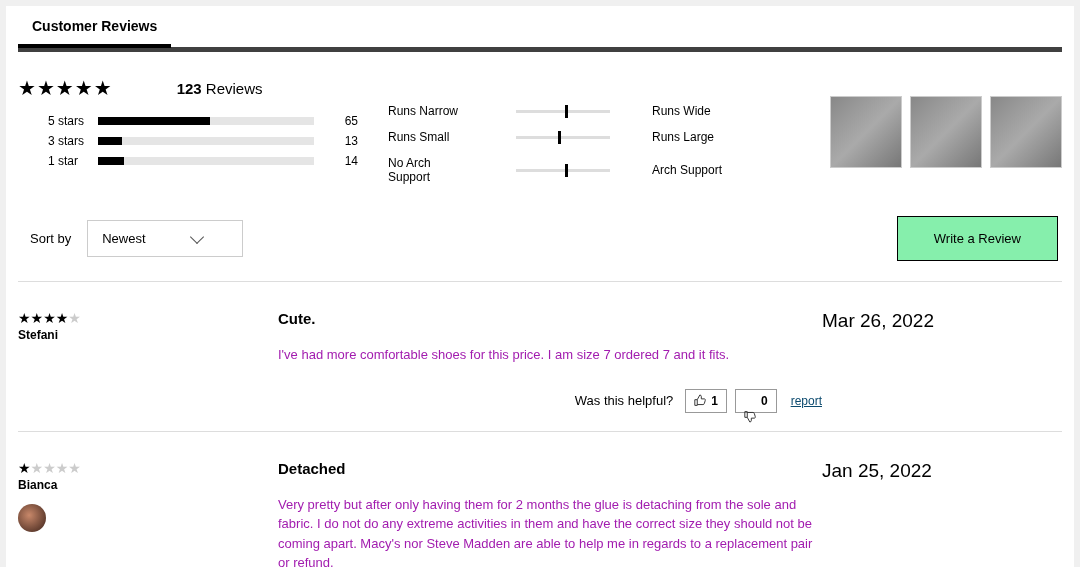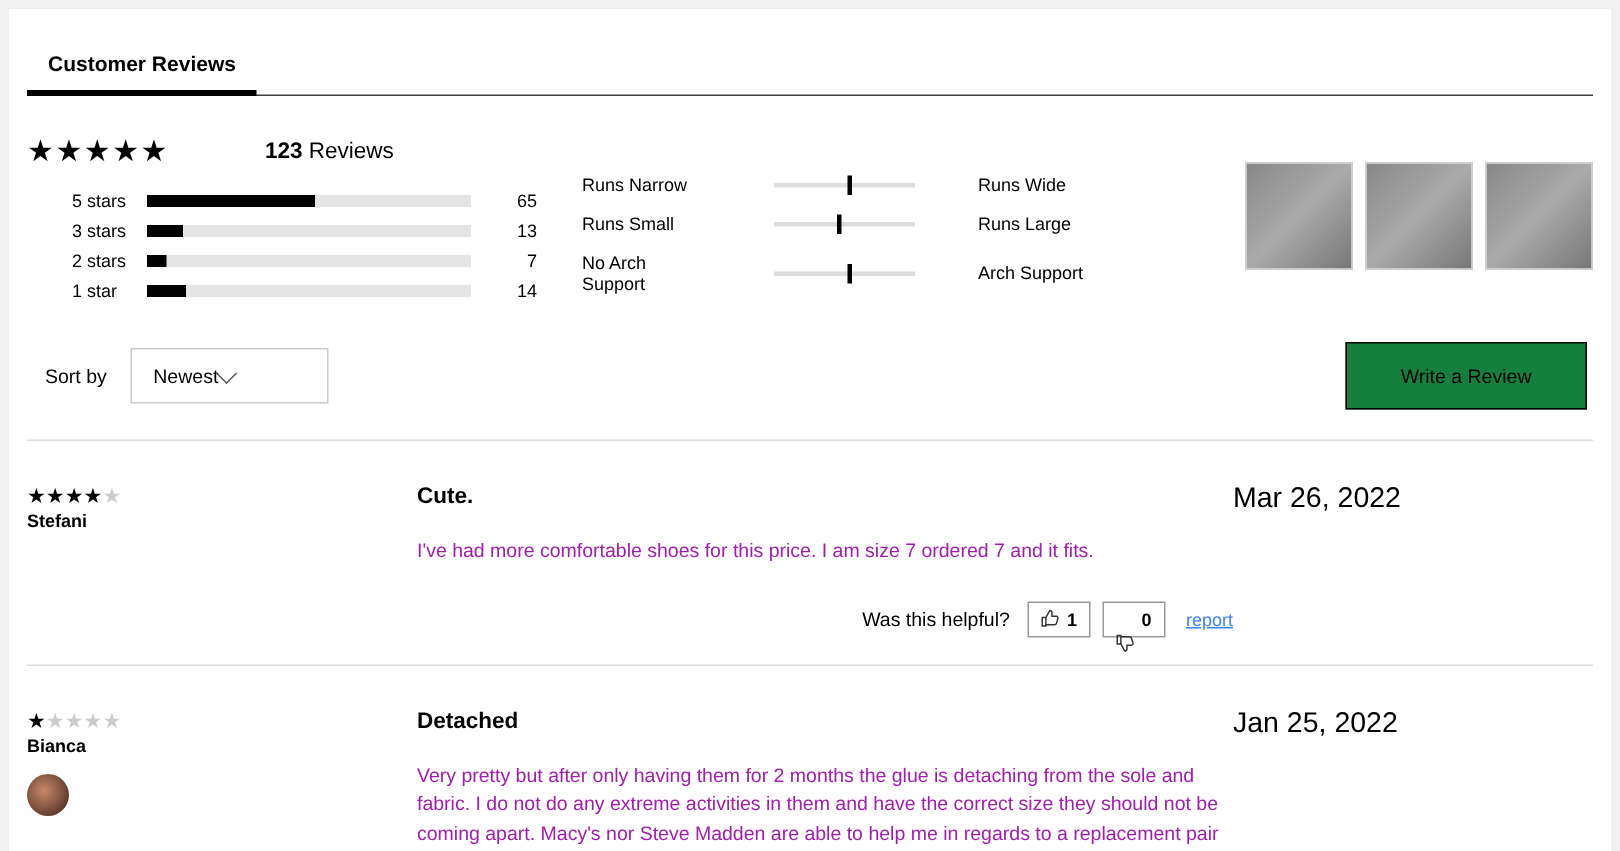--- a/index.html
+++ b/index.html
@@ -1,18 +1,18 @@
 <!DOCTYPE html>
 <html><head>
 <meta charset="utf-8">
 <style>
 * { box-sizing: border-box; margin: 0; padding: 0; }
 body { font-family: -apple-system, BlinkMacSystemFont, "Helvetica Neue", Arial, sans-serif; background: #f0f0f0; padding: 6px; font-size: 13px; color: #000; }
 .container { background: #fff; padding: 0 12px 12px 12px; width: 1068px; }
-.tab-header { border-bottom: 1px solid #404040; padding-top: 22px; }
+.tab-header { border-bottom: 5px solid #404040; padding-top: 6px; }
 .tab { display: inline-block; padding: 6px 14px 10px 14px; font-weight: 700; font-size: 14px; border-bottom: 4px solid #000; margin-bottom: -1px; }
 .summary-row { display: flex; padding: 24px 0 14px 0; gap: 30px; }
 .ratings-col { width: 340px; }
 .stars-big { font-size: 20px; letter-spacing: 1px; }
 .review-count { font-size: 15px; font-weight: 400; margin-left: 64px; }
 .review-count b { font-weight: 700; }
 .histogram { margin-top: 14px; margin-left: 30px; }
 .hist-row { display: flex; align-items: center; margin-bottom: 6px; font-size: 12px; }
 .hist-label { width: 50px; }
 .hist-bar { flex: 1; height: 8px; background: #e5e5e5; position: relative; margin-right: 14px; }
@@ -21,40 +21,40 @@
 .fit-col { width: 350px; padding-top: 28px; }
 .fit-row { display: flex; align-items: center; margin-bottom: 12px; font-size: 12px; gap: 32px; }
 .fit-left { width: 86px; }
 .fit-track { flex: 1; height: 3px; background: #ddd; position: relative; margin: 0 10px; }
 .fit-marker { position: absolute; top: -5px; width: 3px; height: 13px; background: #000; }
 .fit-right { width: 86px; text-align: left; }
 .photos-col { display: flex; gap: 8px; margin-left: auto; padding-top: 20px; }
 .photo-thumb { width: 72px; height: 72px; background: linear-gradient(135deg, #888, #aaa, #777); border: 1px solid #ccc; }
 .sort-row { display: flex; align-items: center; padding: 6px 0 20px 12px; }
 .sort-label { font-size: 13px; margin-right: 16px; }
-.sort-select { border: 1px solid #ccc; padding: 10px 40px 10px 14px; font-size: 13px; position: relative; cursor: pointer; width: 132px; display: flex; align-items: center; }
+.sort-select { border: 1px solid #ccc; padding: 10px 40px 10px 14px; font-size: 13px; position: relative; cursor: pointer; width: 156px; display: flex; justify-content: space-between; align-items: center; }
 .chevron-down { width: 10px; height: 10px; border-right: 1.5px solid #555; border-bottom: 1.5px solid #555; transform: rotate(45deg); margin-top: -4px; }
-.write-review-btn { margin-left: auto; border: 1px solid #000; padding: 14px 36px; font-size: 13px; background: #15803d; cursor: pointer; margin-right: 4px; }
+.write-review-btn { margin-left: auto; border: 1px solid #000; padding: 14px 36px; font-size: 13px; background: #86efac; cursor: pointer; margin-right: 4px; }
 .review-item { border-top: 1px solid #ddd; padding: 28px 0 18px 0; display: flex; }
 .reviewer-col { width: 260px; }
 .review-stars { font-size: 14px; margin-bottom: 2px; letter-spacing: 0px; }
 .star-filled { color: #000; }
 .star-empty { color: #ccc; }
 .reviewer-name { font-size: 12px; font-weight: 700; }
 .avatar { width: 28px; height: 28px; border-radius: 50%; background: radial-gradient(circle at 40% 40%, #c8886a, #3a2018); margin-top: 12px; }
 .review-body { flex: 1; max-width: 700px; }
 .review-title { font-size: 15px; font-weight: 700; margin-bottom: 18px; }
 .review-text { font-size: 13px; line-height: 1.5; color: #a21caf; }
 .review-meta { width: 240px; text-align: left; font-size: 19px; }
 .review-date { margin-bottom: 60px; }
 .helpful-row { display: flex; align-items: center; justify-content: flex-end; gap: 8px; margin-top: 24px; font-size: 13px; }
 .helpful-text { margin-right: 4px; }
 .vote-btn { border: 1px solid #999; padding: 4px 8px; display: flex; align-items: center; gap: 4px; cursor: pointer; font-size: 12px; background: #fff; }
 .thumb-icon { width: 13px; height: 13px; display: inline-block; }
-.report-link { color: #3b82f6; font-size: 12px; text-decoration: underline; cursor: pointer; margin-left: 6px; }
+.report-link { color: #0c4a6e; font-size: 12px; text-decoration: underline; cursor: pointer; margin-left: 6px; }
 </style>
 </head>
 <body>
 
 <div class="container">
 
   <div class="tab-header">
     <div class="tab">Customer Reviews</div>
   </div>
 
@@ -72,27 +72,20 @@
               <span class="hist-fill" style="width:52%"></span>
             </span>
             <span class="hist-count">65</span>
           </div>
           <div class="hist-row">
             <span class="hist-label">3 stars</span>
             <span class="hist-bar">
               <span class="hist-fill" style="width:11%"></span>
             </span>
             <span class="hist-count">13</span>
-          </div>
-          <div class="hist-row">
-            <span class="hist-label">2 stars</span>
-            <span class="hist-bar">
-              <span class="hist-fill" style="width:6%"></span>
-            </span>
-            <span class="hist-count">7</span>
           </div>
           <div class="hist-row">
             <span class="hist-label">1 star</span>
             <span class="hist-bar">
               <span class="hist-fill" style="width:12%"></span>
             </span>
             <span class="hist-count">14</span>
           </div>
         </div>
     </div>

